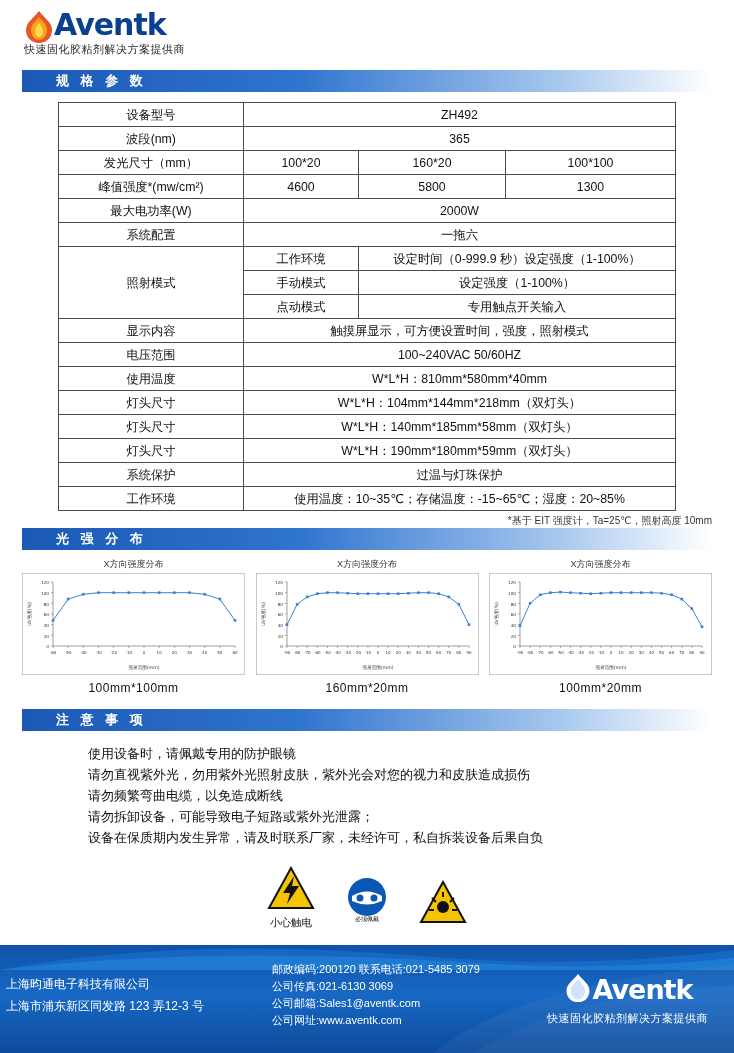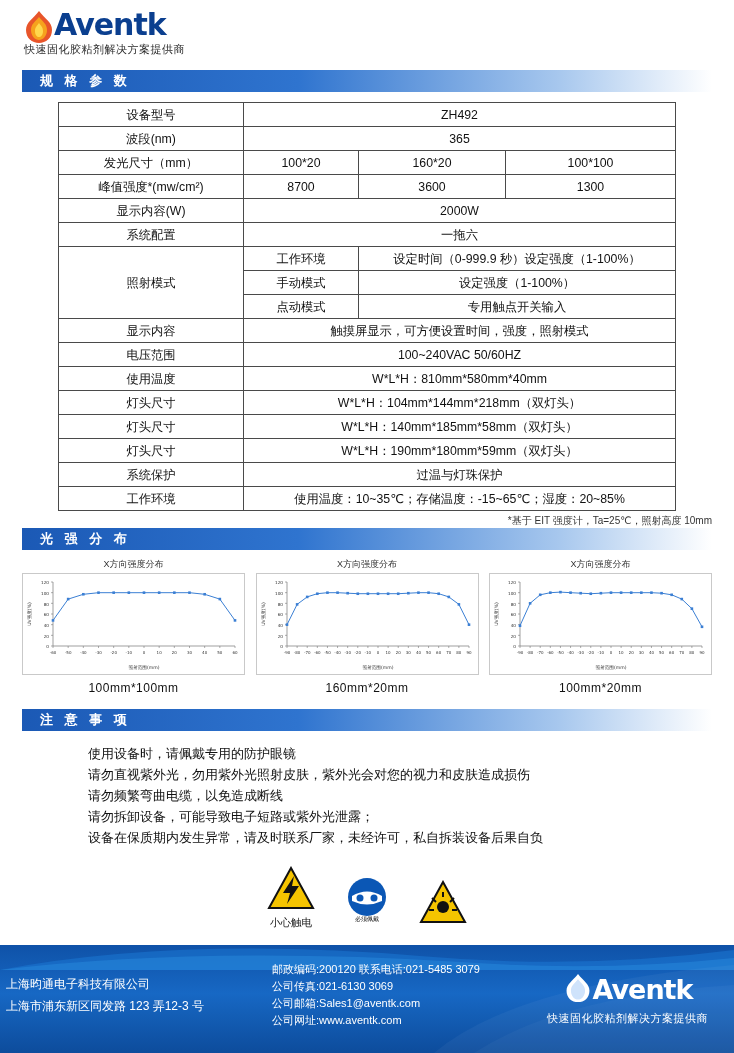--- a/index.html
+++ b/index.html
@@ -19,21 +19,21 @@
   .logo-text{font-family:"DejaVu Sans",sans-serif;font-weight:bold;font-size:30px;letter-spacing:-1px;color:#0b3f8f;line-height:30px;}
   .slogan{position:absolute;left:24px;top:42px;font-size:11px;color:#2a2a2a;letter-spacing:0.5px;}
   
   .section-bar{
     position:relative;height:22px;margin:0 22px;
     background:linear-gradient(90deg,#1b59b5 0%,#2f74cf 40%,#a8c8ee 78%,#ffffff 100%);
     display:flex;align-items:center;
   }
   .section-bar .label{
     color:#ffffff;font-size:13px;font-weight:bold;letter-spacing:4px;
-    padding-left:18px;
+    padding-left:34px;
   }
   
   table.spec{
     border-collapse:collapse;width:618px;margin:10px auto 0 auto;
     font-size:12.3px;
   }
   table.spec td{
     border:1px solid #4a4a4a;
     text-align:center;
     padding:2px 2px;
@@ -107,26 +107,26 @@
       <td colspan="3">365</td>
     </tr>
     <tr>
       <td class="lbl">发光尺寸（mm）</td>
       <td>100*20</td>
       <td>160*20</td>
       <td>100*100</td>
     </tr>
     <tr>
       <td class="lbl">峰值强度*(mw/cm²)</td>
-      <td>8700</td>
-      <td>3600</td>
+      <td>4600</td>
+      <td>5800</td>
       <td>1300</td>
     </tr>
     <tr>
-      <td class="lbl">显示内容(W)</td>
+      <td class="lbl">最大电功率(W)</td>
       <td colspan="3">2000W</td>
     </tr>
     <tr>
       <td class="lbl">系统配置</td>
       <td colspan="3">一拖六</td>
     </tr>
     <tr>
       <td rowspan="3" style="width:70px">照射模式</td>
       <td style="width:110px">工作环境</td>
       <td colspan="2">设定时间（0-999.9 秒）设定强度（1-100%）</td>

